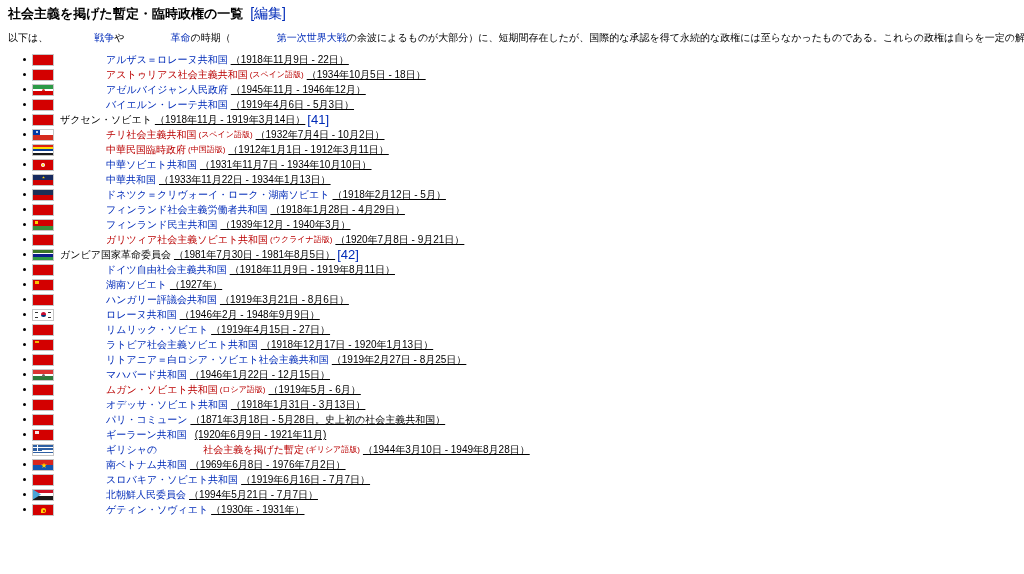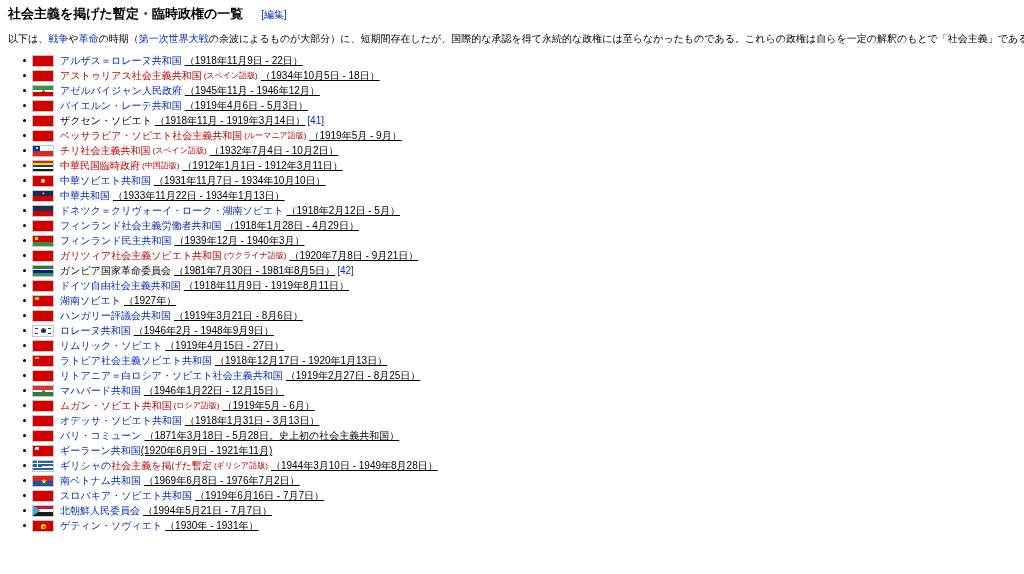--- a/index.html
+++ b/index.html
@@ -3,43 +3,43 @@
 <meta charset="utf-8">
 <style>
   html,body{margin:0;padding:0;background:#fff;}
   body{
     width:1024px;height:574px;overflow:hidden;
     font-family:"Liberation Sans","DejaVu Sans",sans-serif;
     color:#000;-webkit-font-smoothing:antialiased;
   }
   .page{padding:3px 8px 0 8px;}
   .heading{margin:2px 0 0 0;font-size:13px;font-weight:bold;line-height:17px;white-space:nowrap;}
-  .editsection{font-size:10px;font-weight:normal;color:#002bb8;margin-left:18px;cursor:pointer;text-decoration:none;}
+  .editsection{font-size:14px;font-weight:normal;color:#002bb8;margin-left:7px;cursor:pointer;text-decoration:none;}
   .intro{margin:9px 0 0 0;font-size:10px;line-height:13px;white-space:nowrap;letter-spacing:0;}
-  a,.lnk{color:#002bb8;text-decoration:none;cursor:pointer;}
+  a,.lnk{color:#002bb8;text-decoration:none;cursor:pointer;margin-left:46px;}
   .redlink{color:#ba0000;text-decoration:none;cursor:pointer;text-align:center;}
   .plain{color:#000;}
   ul.gov-list{margin:8px 0 0 0;padding:0;list-style:none;}
   ul.gov-list li{
     font-size:10px;line-height:15px;height:15px;white-space:nowrap;
     display:flex;align-items:center;
   }
   .bullet{
     display:inline-block;width:3px;height:3px;border-radius:50%;
     background:#000;margin-left:15px;margin-right:6px;flex:0 0 auto;
   }
   .flag{
     display:inline-block;width:22px;height:12px;position:relative;overflow:hidden;
     border:1px solid #c6c6c6;box-sizing:border-box;margin-right:6px;flex:0 0 auto;background:#fff;
   }
   .flag i{position:absolute;display:block;}
   .lang-note{font-size:8px;margin-left:2px;color:#ba0000;}
   .dates{margin-left:3px;color:#000;text-decoration:underline;}
-  .dates.tight{margin-left:0;}
-  .ref{font-size:10px;color:#002bb8;vertical-align:super;line-height:1;margin-left:2px;cursor:pointer;}
+  .dates.tight{margin-left:8px;}
+  .ref{font-size:13px;color:#002bb8;vertical-align:super;line-height:1;margin-left:2px;cursor:pointer;}
 </style>
 </head>
 <body>
 
 <div class="page">
   <h2 class="heading"><span>社会主義を掲げた暫定・臨時政権の一覧</span><a class="editsection">[編集]</a></h2>
 
   <p class="intro"><span class="plain">以下は、</span><a class="lnk">戦争</a><span class="plain">や</span><a class="lnk">革命</a><span class="plain">の時期（</span><a class="lnk">第一次世界大戦</a><span class="plain">の余波によるものが大部分）に、短期間存在したが、国際的な承認を得て永続的な政権には至らなかったものである。これらの政権は自らを一定の解釈のもとで「社会主義」であると主張した。</span></p>
 
   <ul class="gov-list">
@@ -84,29 +84,20 @@
   <span class="flag">
           <i style="left:0;right:0;top:0;bottom:0;background:#d30000"></i>
         </span>
         <span class="plain">ザクセン・ソビエト</span>
         <span class="dates">（1918年11月 - 1919年3月14日）</span>
         <sup class="ref">[41]</sup>
       </li>
       <li>
     <span class="bullet"></span>
   <span class="flag">
-          <i style="left:0;right:0;top:0;bottom:0;background:#d30000"></i>
-        </span>
-        <a class="redlink">ベッサラビア・ソビエト社会主義共和国</a>
-        <a class="lang-note">(ルーマニア語版)</a>
-        <span class="dates">（1919年5月 - 9月）</span>
-      </li>
-      <li>
-    <span class="bullet"></span>
-  <span class="flag">
           <i style="left:0;right:0;top:0;bottom:0;background:#fff"></i>
           <i style="left:0;right:0;bottom:0;height:5px;background:#d52b1e"></i>
           <i style="left:0;top:0;width:7px;height:5px;background:#0039a6"></i>
           <i style="left:2.5px;top:1.5px;width:2px;height:2px;background:#fff;border-radius:50%"></i>
         </span>
         <a class="redlink">チリ社会主義共和国</a>
         <a class="lang-note">(スペイン語版)</a>
         <span class="dates">（1932年7月4日 - 10月2日）</span>
       </li>
       <li>

